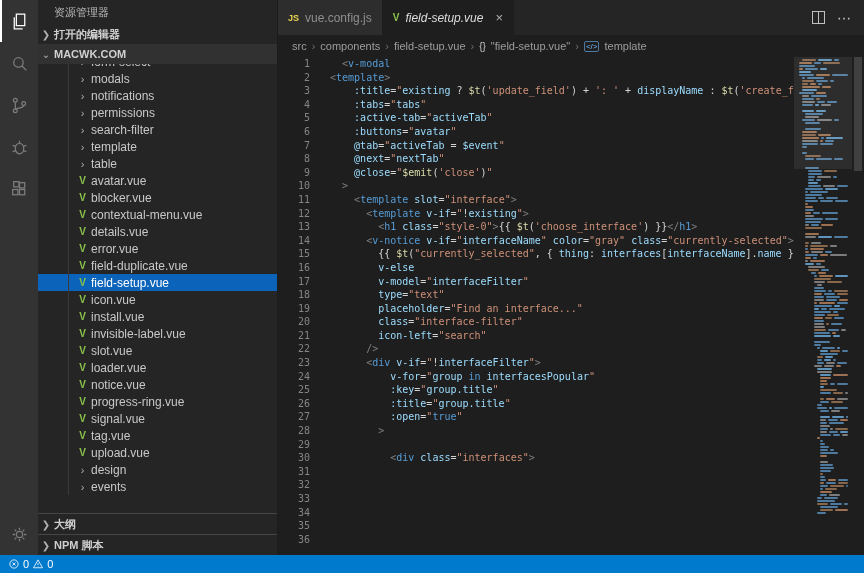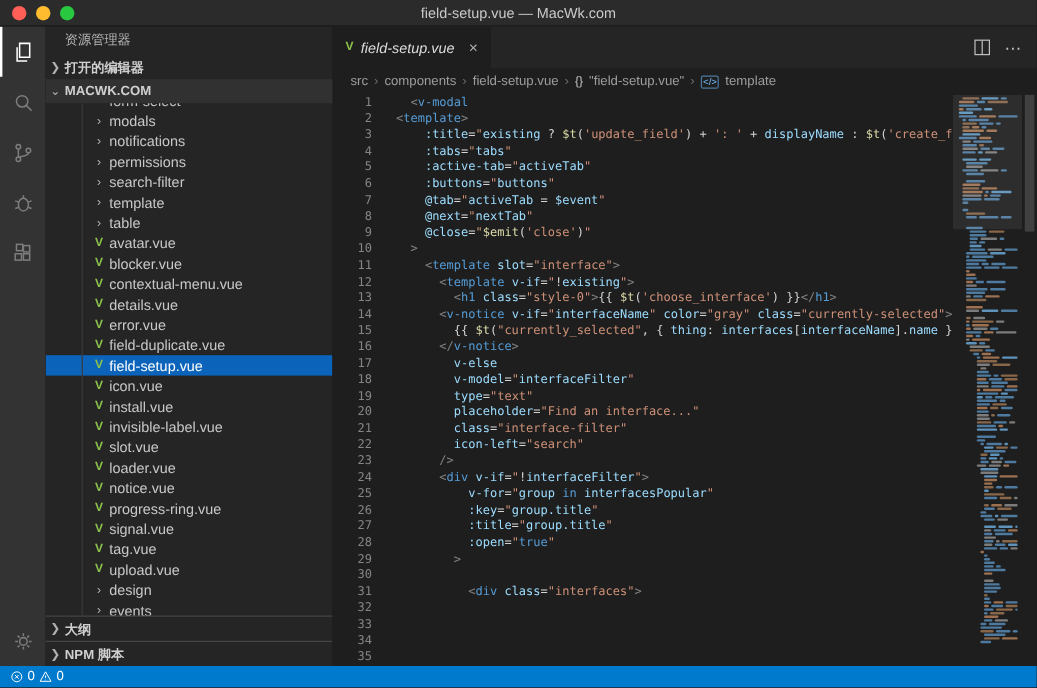--- a/index.html
+++ b/index.html
@@ -80,28 +80,20 @@
   .sb-left,.sb-right{display:flex;align-items:center;}
   .sb-left .sb-item{display:flex;align-items:center;gap:3px;margin-right:8px;}
   .sb-right .sb-item{margin-left:14px;display:flex;align-items:center;cursor:pointer;}
   .statusbar svg{width:12px;height:12px;stroke:#ffffff;fill:none;stroke-width:1.1;}
 </style>
 </head>
 <body>
 
 <div class="window">
 
-  <div class="titlebar">
-    <div class="traffic">
-      <span class="light red"></span>
-      <span class="light yellow"></span>
-      <span class="light green"></span>
-    </div>
-    <div class="win-title">field-setup.vue — MacWk.com</div>
-  </div>
 
   <div class="main">
     <div class="activitybar">
       <div class="act-item active">
         <svg viewBox="0 0 20 20">
             <path d="M7 3h8v11H7z"></path>
             <path d="M5 6v11h8"></path>
           </svg>
       </div>
       <div class="act-item">
@@ -269,20 +261,24 @@
         <span>大纲</span>
       </div>
       <div class="side-section bottom">
         <span class="chev">❯</span>
         <span>NPM 脚本</span>
       </div>
     </div>
 
     <div class="editor-col">
       <div class="tabbar">
+        <div class="tab inactive">
+          <span class="js-badge">JS</span>
+          <span class="tab-label">vue.config.js</span>
+        </div>
         <div class="tab active">
           <span class="vico">V</span>
           <span class="tab-label">field-setup.vue</span>
           <span class="tab-close">×</span>
         </div>
         <div class="tab-actions">
           <span class="split-ico"></span>
           <span class="more-ico">⋯</span>
         </div>
       </div>
@@ -339,31 +335,30 @@
             <div class="ln">34</div>
             <div class="ln">35</div>
             <div class="ln">36</div>
           </div>
         <div class="code" id="code">
             <div class="line"><span class="tk-tx">  </span><span class="tk-pu">&lt;</span><span class="tk-tg">v-modal</span></div>
             <div class="line"><span class="tk-pu">&lt;</span><span class="tk-tg">template</span><span class="tk-pu">&gt;</span></div>
             <div class="line"><span class="tk-tx">    </span><span class="tk-at">:title</span><span class="tk-tx">=</span><span class="tk-st">"</span><span class="tk-va">existing</span><span class="tk-tx"> ? </span><span class="tk-fn">$t</span><span class="tk-tx">(</span><span class="tk-st">'update_field'</span><span class="tk-tx">) + </span><span class="tk-st">': '</span><span class="tk-tx"> + </span><span class="tk-va">displayName</span><span class="tk-tx"> : </span><span class="tk-fn">$t</span><span class="tk-tx">(</span><span class="tk-st">'create_field'</span></div>
             <div class="line"><span class="tk-tx">    </span><span class="tk-at">:tabs</span><span class="tk-tx">=</span><span class="tk-st">"</span><span class="tk-va">tabs</span><span class="tk-st">"</span></div>
             <div class="line"><span class="tk-tx">    </span><span class="tk-at">:active-tab</span><span class="tk-tx">=</span><span class="tk-st">"</span><span class="tk-va">activeTab</span><span class="tk-st">"</span></div>
-            <div class="line"><span class="tk-tx">    </span><span class="tk-at">:buttons</span><span class="tk-tx">=</span><span class="tk-st">"</span><span class="tk-va">buttons</span><span class="tk-st">"</span></div>
+            <div class="line"><span class="tk-tx">    </span><span class="tk-at">:buttons</span><span class="tk-tx">=</span><span class="tk-st">"</span><span class="tk-va">avatar</span><span class="tk-st">"</span></div>
             <div class="line"><span class="tk-tx">    </span><span class="tk-at">@tab</span><span class="tk-tx">=</span><span class="tk-st">"</span><span class="tk-va">activeTab</span><span class="tk-tx"> = </span><span class="tk-va">$event</span><span class="tk-st">"</span></div>
             <div class="line"><span class="tk-tx">    </span><span class="tk-at">@next</span><span class="tk-tx">=</span><span class="tk-st">"</span><span class="tk-va">nextTab</span><span class="tk-st">"</span></div>
             <div class="line"><span class="tk-tx">    </span><span class="tk-at">@close</span><span class="tk-tx">=</span><span class="tk-st">"</span><span class="tk-fn">$emit</span><span class="tk-tx">(</span><span class="tk-st">'close'</span><span class="tk-tx">)</span><span class="tk-st">"</span></div>
             <div class="line"><span class="tk-tx">  </span><span class="tk-pu">&gt;</span></div>
             <div class="line"><span class="tk-tx">    </span><span class="tk-pu">&lt;</span><span class="tk-tg">template</span><span class="tk-tx"> </span><span class="tk-at">slot</span><span class="tk-tx">=</span><span class="tk-st">"interface"</span><span class="tk-pu">&gt;</span></div>
             <div class="line"><span class="tk-tx">      </span><span class="tk-pu">&lt;</span><span class="tk-tg">template</span><span class="tk-tx"> </span><span class="tk-at">v-if</span><span class="tk-tx">=</span><span class="tk-st">"</span><span class="tk-tx">!</span><span class="tk-va">existing</span><span class="tk-st">"</span><span class="tk-pu">&gt;</span></div>
             <div class="line"><span class="tk-tx">        </span><span class="tk-pu">&lt;</span><span class="tk-tg">h1</span><span class="tk-tx"> </span><span class="tk-at">class</span><span class="tk-tx">=</span><span class="tk-st">"style-0"</span><span class="tk-pu">&gt;</span><span class="tk-tx">{{ </span><span class="tk-fn">$t</span><span class="tk-tx">(</span><span class="tk-st">'choose_interface'</span><span class="tk-tx">) }}</span><span class="tk-pu">&lt;/</span><span class="tk-tg">h1</span><span class="tk-pu">&gt;</span></div>
             <div class="line"><span class="tk-tx">      </span><span class="tk-pu">&lt;</span><span class="tk-tg">v-notice</span><span class="tk-tx"> </span><span class="tk-at">v-if</span><span class="tk-tx">=</span><span class="tk-st">"</span><span class="tk-va">interfaceName</span><span class="tk-st">"</span><span class="tk-tx"> </span><span class="tk-at">color</span><span class="tk-tx">=</span><span class="tk-st">"gray"</span><span class="tk-tx"> </span><span class="tk-at">class</span><span class="tk-tx">=</span><span class="tk-st">"currently-selected"</span><span class="tk-pu">&gt;</span></div>
             <div class="line"><span class="tk-tx">        {{ </span><span class="tk-fn">$t</span><span class="tk-tx">(</span><span class="tk-st">"currently_selected"</span><span class="tk-tx">, { </span><span class="tk-va">thing</span><span class="tk-tx">: </span><span class="tk-va">interfaces</span><span class="tk-tx">[</span><span class="tk-va">interfaceName</span><span class="tk-tx">].</span><span class="tk-va">name</span><span class="tk-tx"> }) }}</span></div>
-            <div class="line"><span class="tk-tx">      </span><span class="tk-pu">&lt;/</span><span class="tk-tg">v-notice</span><span class="tk-pu">&gt;</span></div>
             <div class="line"><span class="tk-tx">        </span><span class="tk-at">v-else</span></div>
             <div class="line"><span class="tk-tx">        </span><span class="tk-at">v-model</span><span class="tk-tx">=</span><span class="tk-st">"</span><span class="tk-va">interfaceFilter</span><span class="tk-st">"</span></div>
             <div class="line"><span class="tk-tx">        </span><span class="tk-at">type</span><span class="tk-tx">=</span><span class="tk-st">"text"</span></div>
             <div class="line"><span class="tk-tx">        </span><span class="tk-at">placeholder</span><span class="tk-tx">=</span><span class="tk-st">"Find an interface..."</span></div>
             <div class="line"><span class="tk-tx">        </span><span class="tk-at">class</span><span class="tk-tx">=</span><span class="tk-st">"interface-filter"</span></div>
             <div class="line"><span class="tk-tx">        </span><span class="tk-at">icon-left</span><span class="tk-tx">=</span><span class="tk-st">"search"</span></div>
             <div class="line"><span class="tk-tx">      </span><span class="tk-pu">/&gt;</span></div>
             <div class="line"><span class="tk-tx">      </span><span class="tk-pu">&lt;</span><span class="tk-tg">div</span><span class="tk-tx"> </span><span class="tk-at">v-if</span><span class="tk-tx">=</span><span class="tk-st">"</span><span class="tk-tx">!</span><span class="tk-va">interfaceFilter</span><span class="tk-st">"</span><span class="tk-pu">&gt;</span></div>
             <div class="line"><span class="tk-tx">          </span><span class="tk-at">v-for</span><span class="tk-tx">=</span><span class="tk-st">"</span><span class="tk-va">group</span><span class="tk-kw"> in </span><span class="tk-va">interfacesPopular</span><span class="tk-st">"</span></div>
             <div class="line"><span class="tk-tx">          </span><span class="tk-at">:key</span><span class="tk-tx">=</span><span class="tk-st">"</span><span class="tk-va">group.title</span><span class="tk-st">"</span></div>

